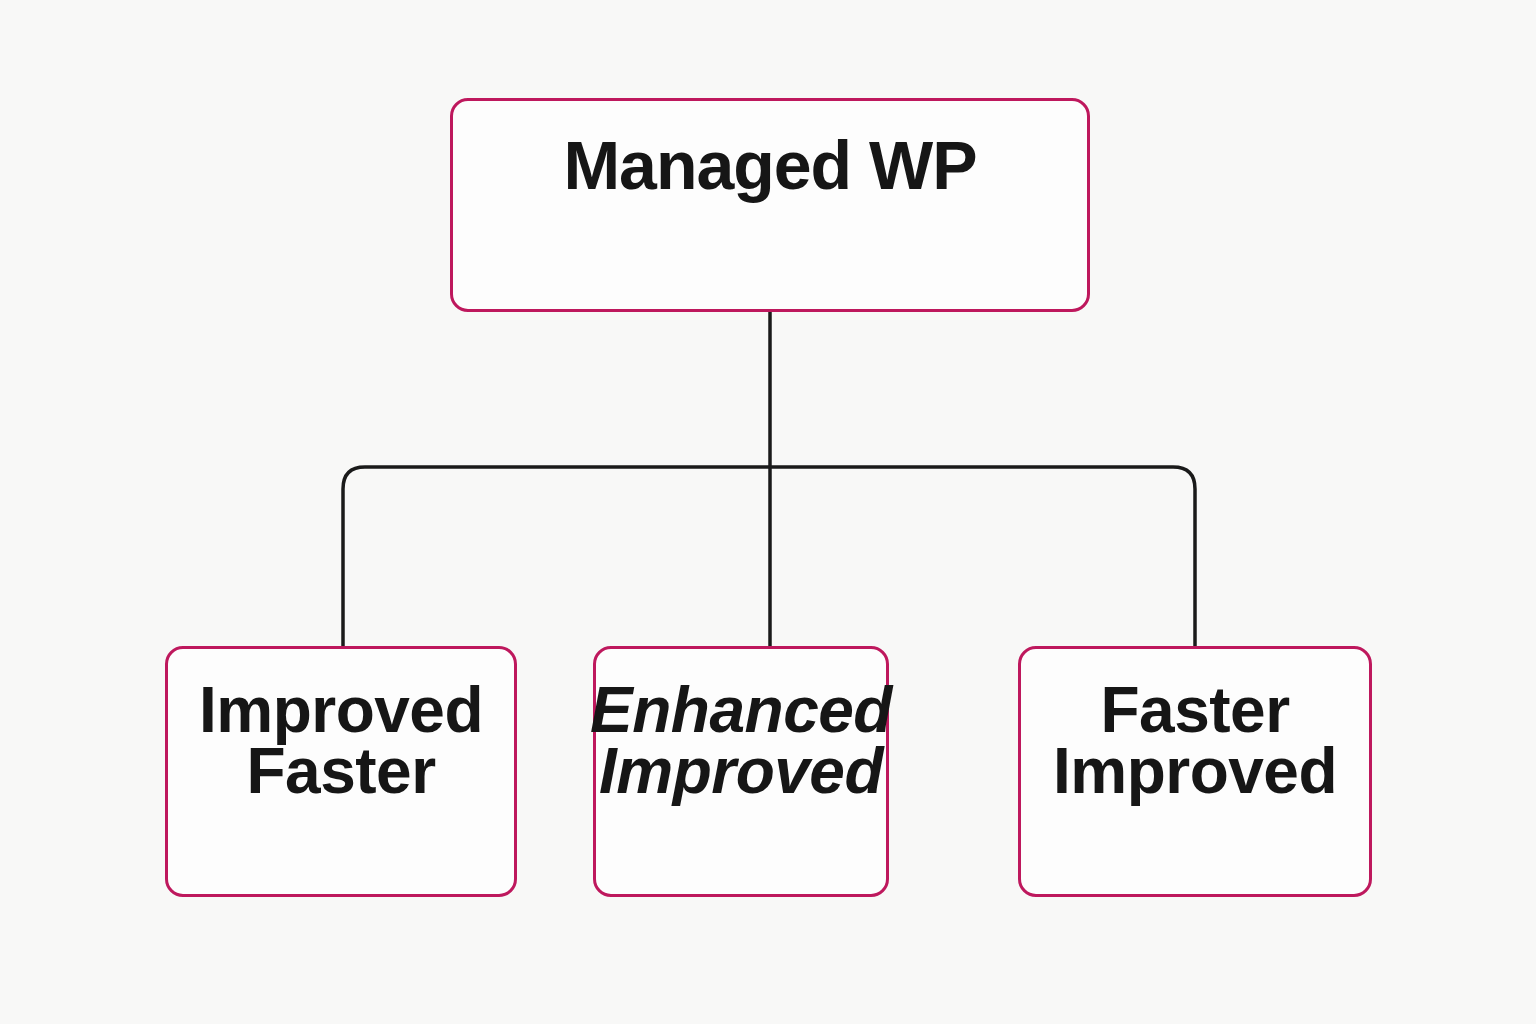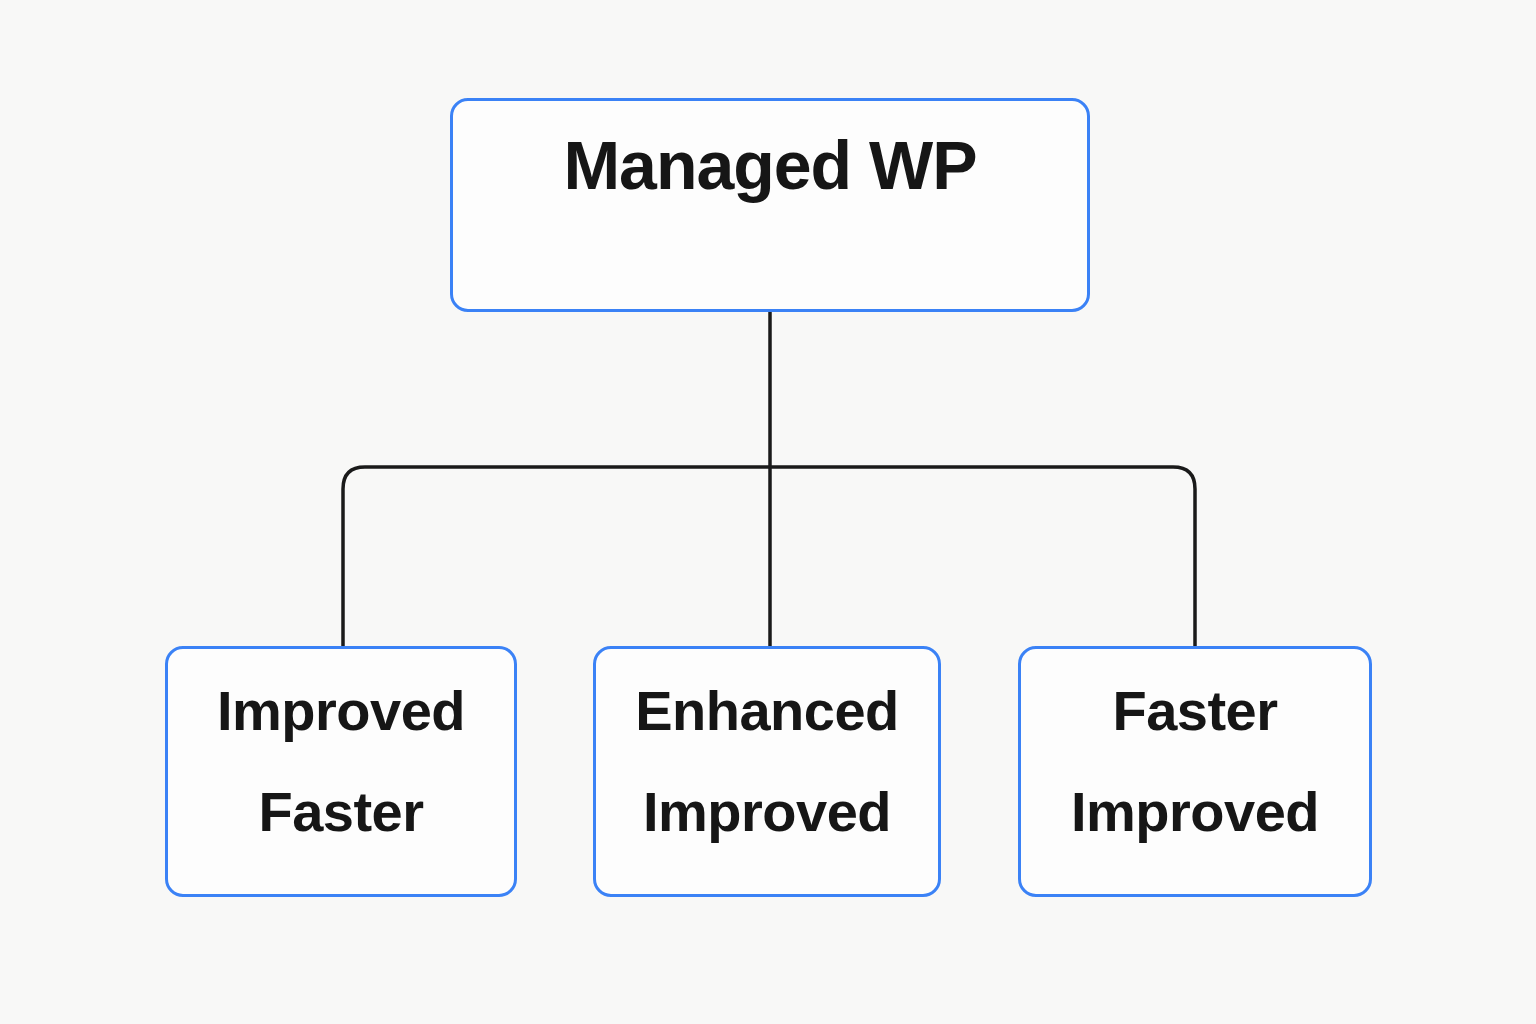--- a/index.html
+++ b/index.html
@@ -20,21 +20,21 @@
     left: 0;
     top: 0;
     width: 1536px;
     height: 1024px;
     pointer-events: none;
   }
   .node {
     position: absolute;
     box-sizing: border-box;
     background: #fdfdfd;
-    border: 3px solid #3b82f6;
+    border: 3px solid #be185d;
     border-radius: 18px;
     display: flex;
     flex-direction: column;
     align-items: center;
     text-align: center;
     color: #161616;
   }
   .node--root {
     left: 450px;
     top: 98px;
@@ -43,28 +43,27 @@
     padding-top: 28px;
     font-size: 68px;
     line-height: 72px;
     font-weight: 700;
     letter-spacing: -1px;
   }
   .node--child {
     top: 646px;
     height: 251px;
     padding-top: 31px;
-    font-size: 56px;
+    font-size: 64px;
     line-height: 61px;
     font-weight: 700;
     letter-spacing: -0.5px;
-    gap: 40px;
   }
   .node--c1 { left: 165px;  width: 352px; }
-  .node--c2 { left: 593px;  width: 348px; }
+  .node--c2 { left: 593px;  width: 296px; font-style: italic; }
   .node--c3 { left: 1018px; width: 354px; text-align: right; }
   .node-line { white-space: nowrap; }
 </style>
 </head>
 <body>
 
 <div class="canvas">
 
   <svg class="connectors" viewBox="0 0 1536 1024" xmlns="http://www.w3.org/2000/svg">
     <path d="M770 310 L770 648" fill="none" stroke="#1a1a1a" stroke-width="3.5"></path>

